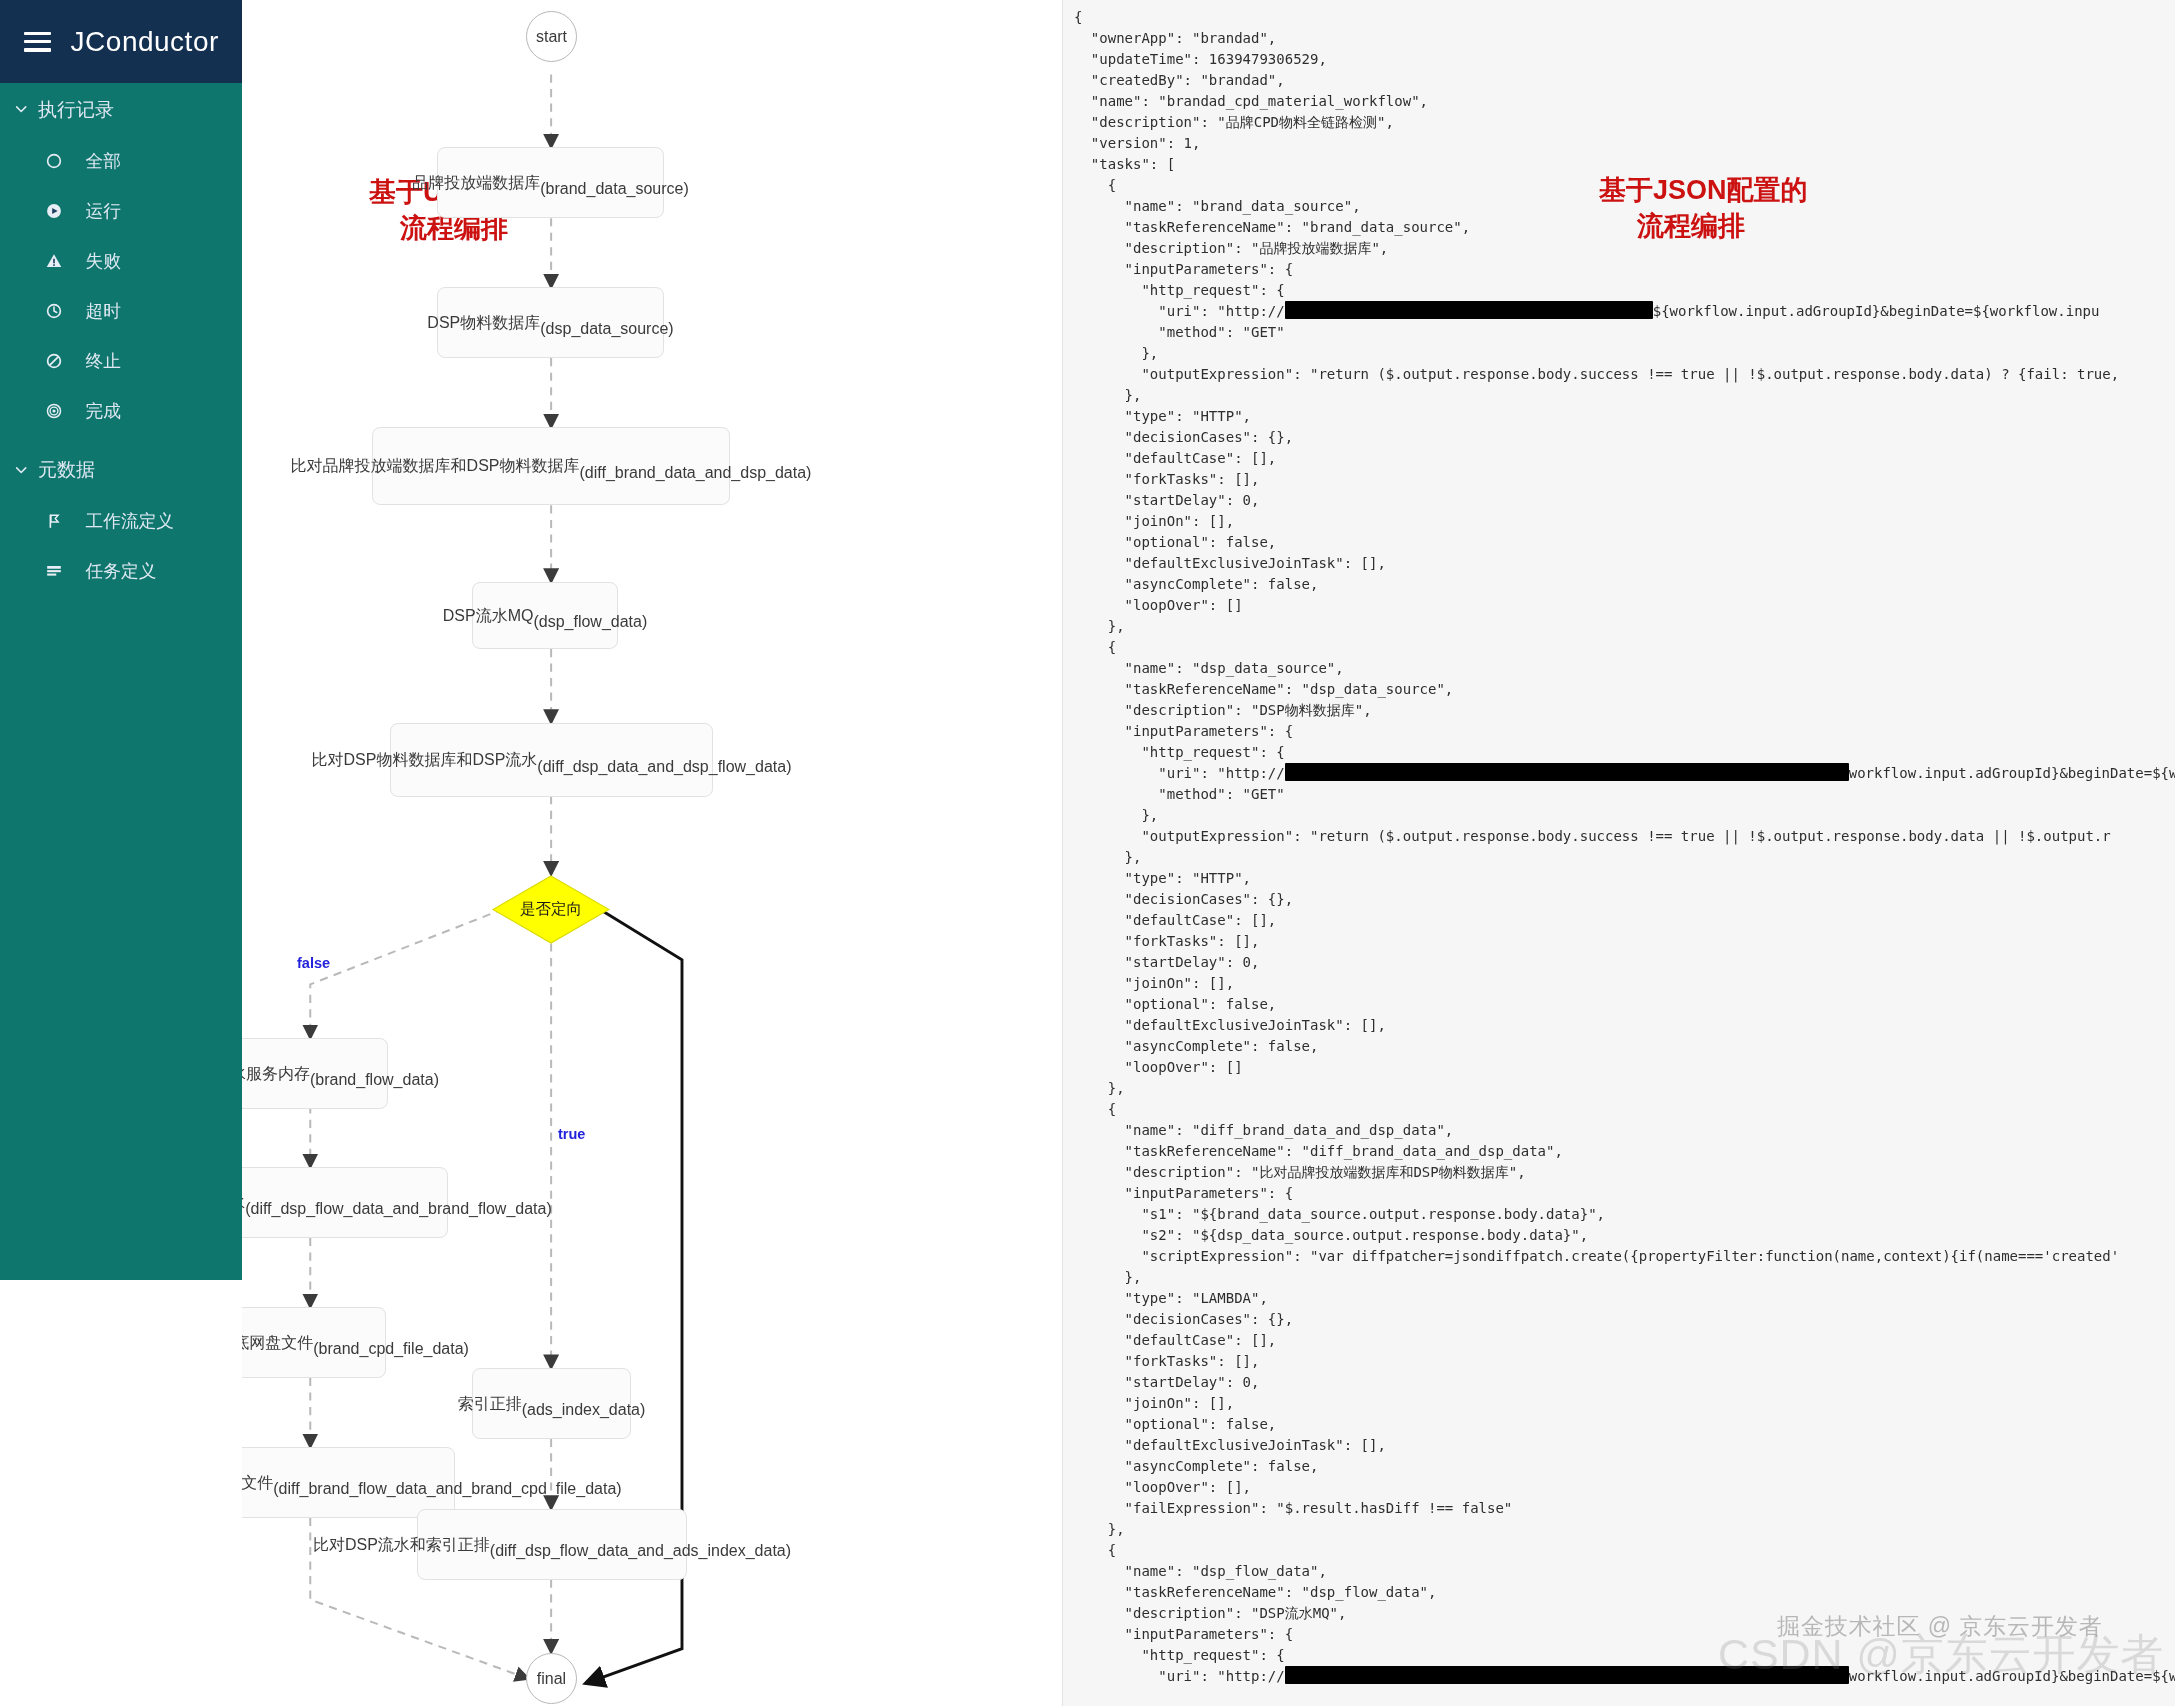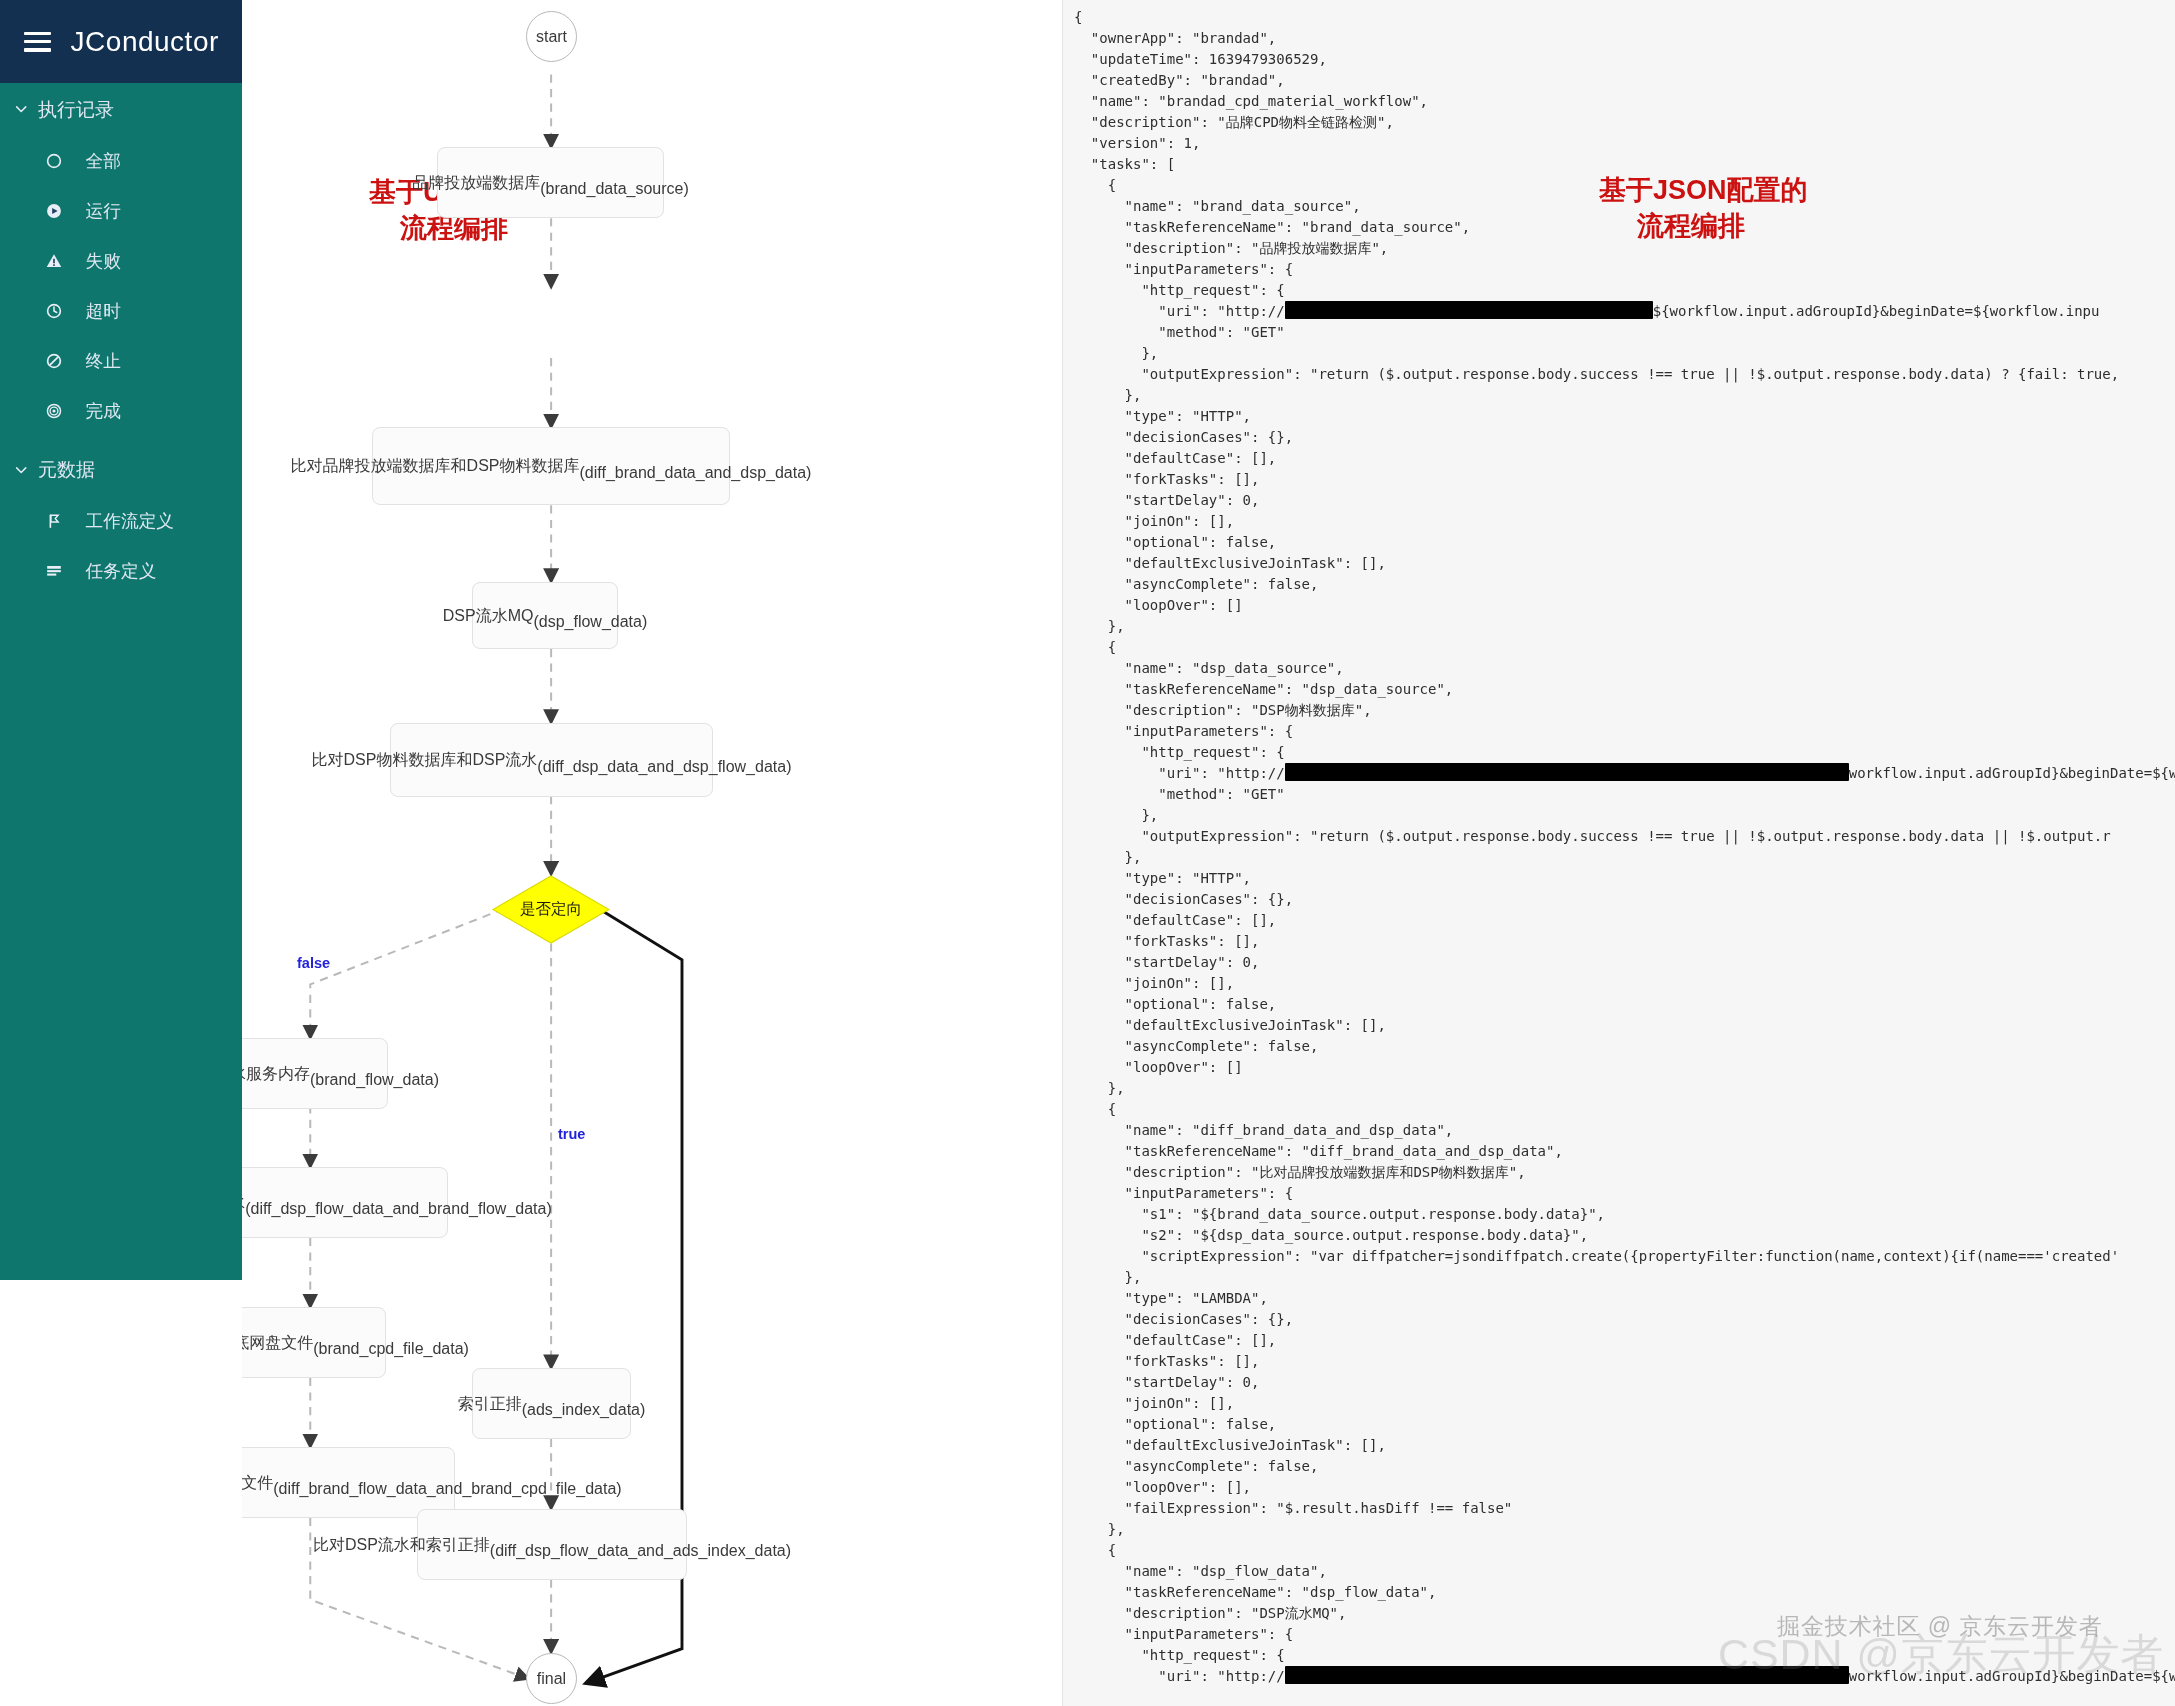--- a/index.html
+++ b/index.html
@@ -359,20 +359,24 @@
 
     <div class="term" style="left:284px; top:11px;">
       <span>start</span>
     </div>
 
     <div class="node" style="left:195px; top:147px; width:227px; height:71px;">
       <span class="t1">品牌投放端数据库</span>
       <span class="t2">(brand_data_source)</span>
     </div>
 
+    <div class="node" style="left:195px; top:287px; width:227px; height:71px;">
+      <span class="t1">DSP物料数据库</span>
+      <span class="t2">(dsp_data_source)</span>
+    </div>
 
     <div class="node" style="left:130px; top:427px; width:358px; height:78px;">
       <span class="t1">比对品牌投放端数据库和DSP物料数据库</span>
       <span class="t2">(diff_brand_data_and_dsp_data)</span>
     </div>
 
     <div class="node" style="left:230px; top:582px; width:146px; height:67px;">
       <span class="t1">DSP流水MQ</span>
       <span class="t2">(dsp_flow_data)</span>
     </div>

